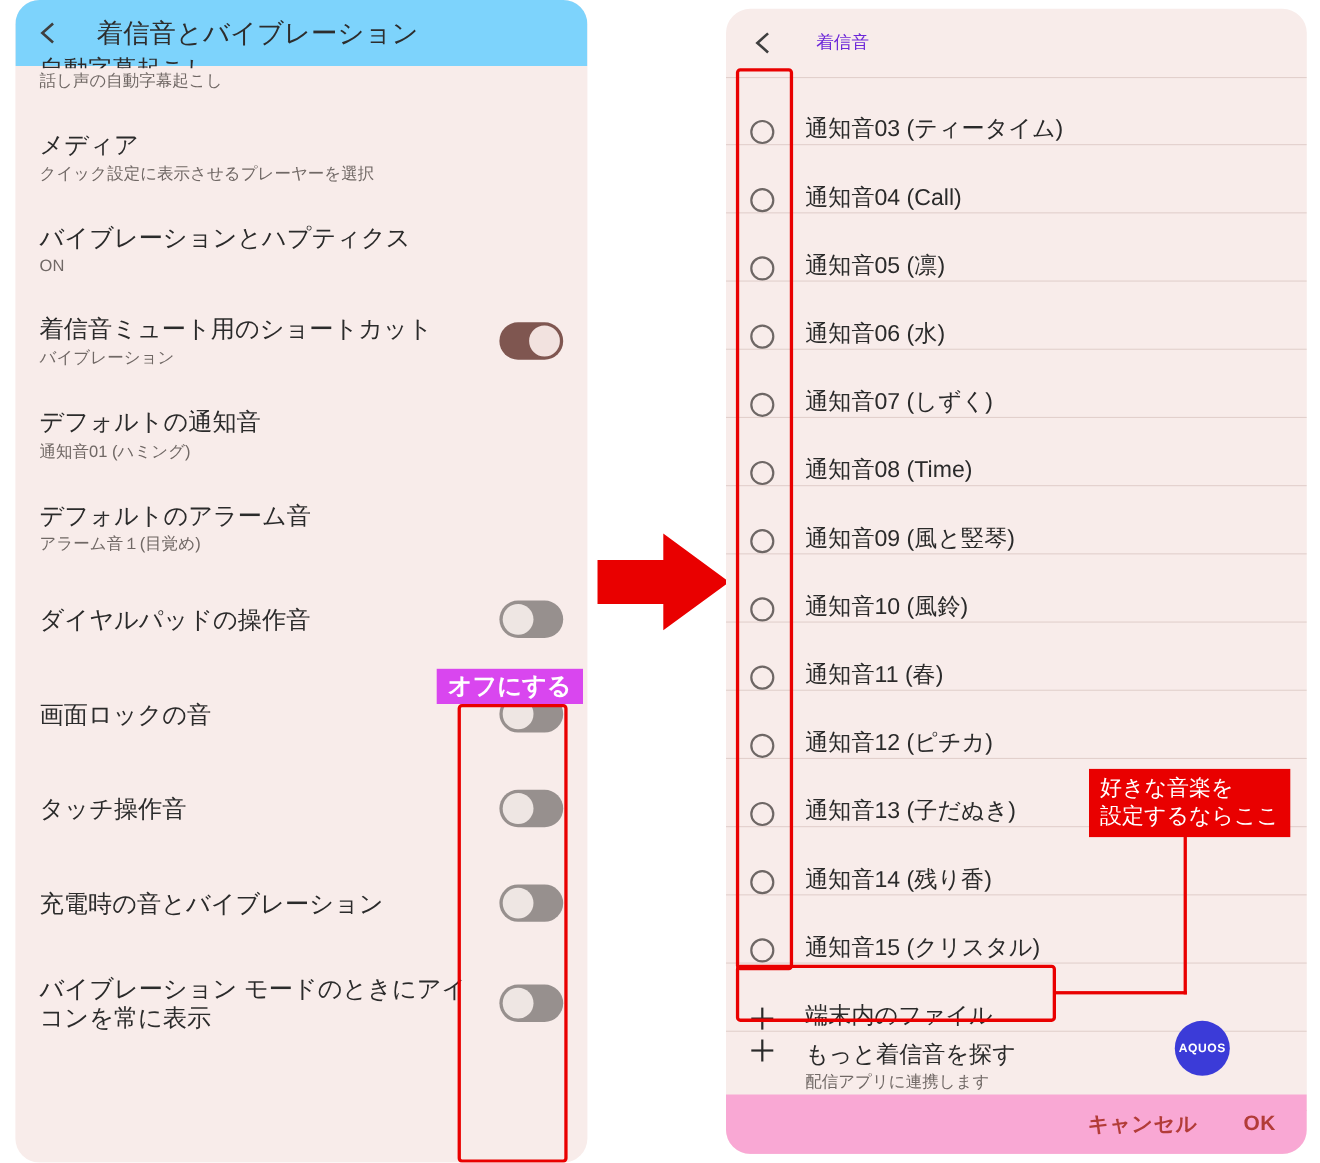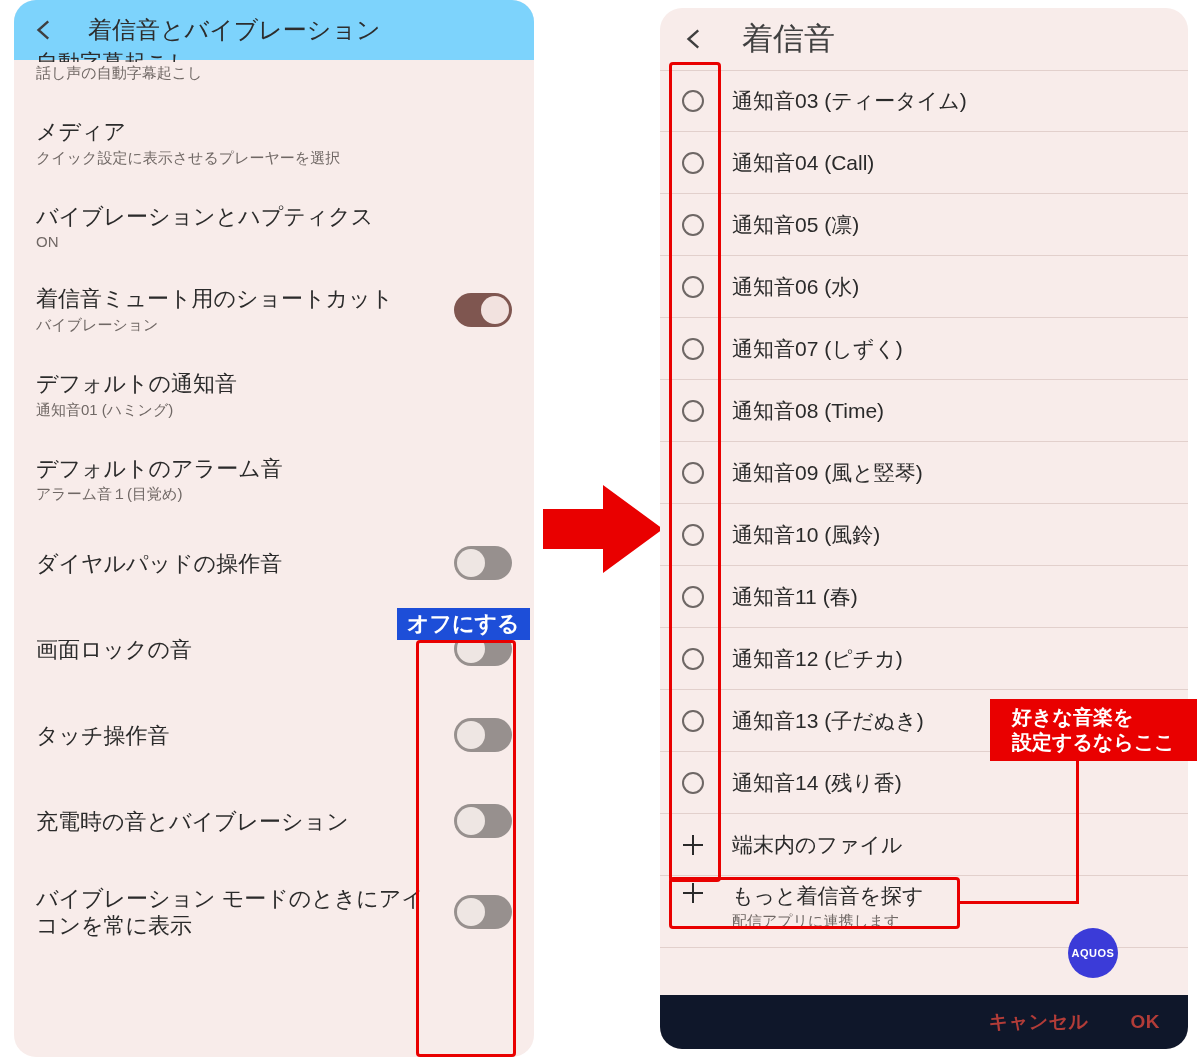--- a/index.html
+++ b/index.html
@@ -32,37 +32,37 @@
   .toggle.on .knob { right: 3px; background: #f2e2df; }
   .toggle.off { background: #97908e; }
   .toggle.off .knob { left: 3px; background: #eee6e3; }
 
   .toggle-list { padding: 0 22px 0 22px; }
   .toggle-list .row { display: flex; align-items: center; justify-content: space-between; height: 86px; }
   .toggle-list .row .label { font-size: 22px; color: #2b2b2b; line-height: 1.25; padding-right: 10px; }
 
   
   .anno-label {
-    position: absolute; background: #1d4ed8; color: #fff; font-weight: 700;
+    position: absolute; background: #d946ef; color: #fff; font-weight: 700;
     font-size: 22px; padding: 5px 10px; line-height: 1;
   }
   .red-box { position: absolute; border: 3px solid #e90000; border-radius: 4px; }
 
   
   .right-phone {
     position: absolute; left: 660px; top: 8px; width: 528px; height: 1041px;
     background: #f8ecea; border-radius: 22px; overflow: hidden;
   }
   .right-header {
     display: flex; align-items: center; height: 62px; padding: 0 22px;
   }
-  .right-title { font-size: 31px; margin-left: 34px; color: #404040; }
+  .right-title { font-size: 16px; margin-left: 34px; color: #6d28d9; }
 
   .ringtone-list { padding: 0 0 0 0; }
-  .rt-row { display: flex; align-items: center; height: 62px; border-bottom: 1px solid #e2d0cc; padding: 0 22px; }
+  .rt-row { display: flex; align-items: flex-end; height: 62px; border-bottom: 1px solid #e2d0cc; padding: 0 22px; }
   .rt-row:first-child { border-top: 1px solid #e2d0cc; }
   .radio {
     width: 22px; height: 22px; border: 2.4px solid #6e6765; border-radius: 50%;
     flex: 0 0 auto;
   }
   .rt-label { font-size: 21px; color: #2a2a2a; margin-left: 28px; }
 
   .plus { width: 22px; height: 22px; position: relative; flex: 0 0 auto; }
   .plus::before, .plus::after {
     content: ""; position: absolute; background: #2a2a2a;
@@ -71,34 +71,34 @@
   .plus::after { top: 10px; left: 1px; height: 2.4px; width: 20px; }
 
   .rt-double { display: flex; align-items: flex-start; height: 72px; border-bottom: 1px solid #e2d0cc; padding: 6px 22px; }
   .rt-double .text-col { margin-left: 28px; }
   .rt-double .t1 { font-size: 21px; color: #2a2a2a; }
   .rt-double .t2 { font-size: 15px; color: #706865; margin-top: 2px; }
 
   .right-footer {
     position: absolute; bottom: 0; left: 0; right: 0; height: 54px;
     display: flex; justify-content: flex-end; align-items: center; gap: 42px;
-    padding-right: 28px; background: #0f172a;
+    padding-right: 28px; background: #f9a8d4;
   }
   .right-footer .btn { font-size: 19px; font-weight: 700; color: #b23c38; letter-spacing: 0.5px; }
 
   .aquos-badge {
     position: absolute; width: 50px; height: 50px; border-radius: 50%;
     background: #3b3bd8; color: #fff; font-size: 11px; font-weight: 700;
     display: flex; align-items: center; justify-content: center; letter-spacing: 0.5px;
   }
 
   
   .anno-multi {
-    position: absolute; background: #e90000; color: #fff; font-weight: 700;
-    font-size: 20px; line-height: 1.25; padding: 6px 22px; white-space: pre;
+    position: absolute; background: #e90000; color: #fff; font-weight: 400;
+    font-size: 20px; line-height: 1.25; padding: 6px 10px; white-space: pre;
   }
 
   
   .center-arrow { position: absolute; left: 543px; top: 479px; width: 120px; height: 100px; }
   .center-arrow svg { width: 120px; height: 100px; }
 </style>
 </head>
 <body>
 
 <div class="stage">
@@ -243,20 +243,24 @@
           <span class="rt-label">通知音12 (ピチカ)</span>
         </div>
         <div class="rt-row">
           <span class="radio"></span>
           <span class="rt-label">通知音13 (子だぬき)</span>
         </div>
         <div class="rt-row">
           <span class="radio"></span>
           <span class="rt-label">通知音14 (残り香)</span>
         </div>
+        <div class="rt-row">
+          <span class="radio"></span>
+          <span class="rt-label">通知音15 (クリスタル)</span>
+        </div>
       </div>
 
     <div class="rt-row">
       <span class="plus"></span>
       <span class="rt-label">端末内のファイル</span>
     </div>
 
     <div class="rt-double">
       <span class="plus"></span>
       <div class="text-col">

